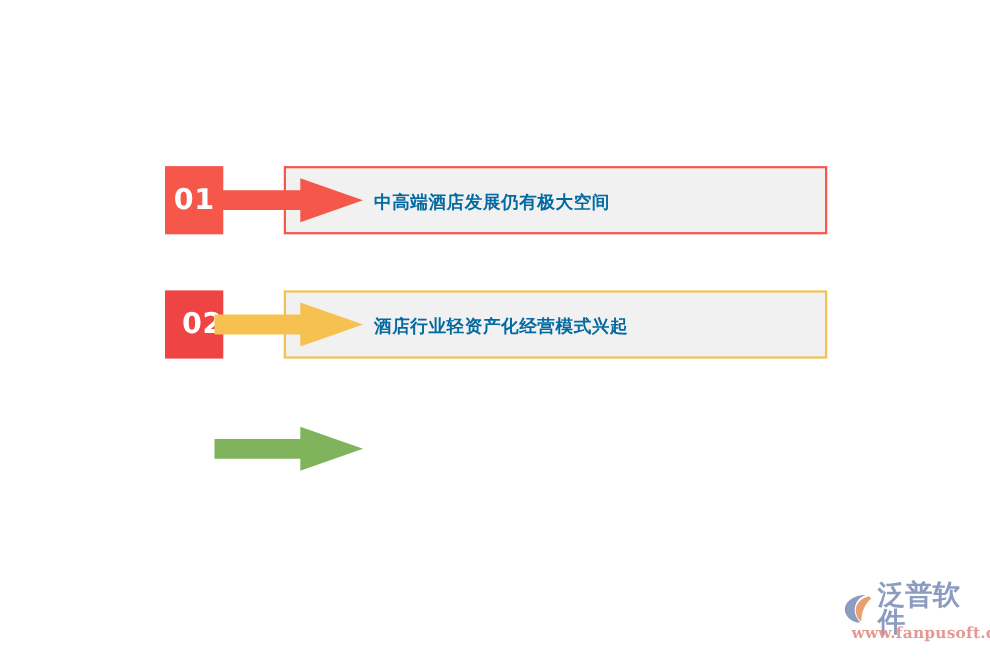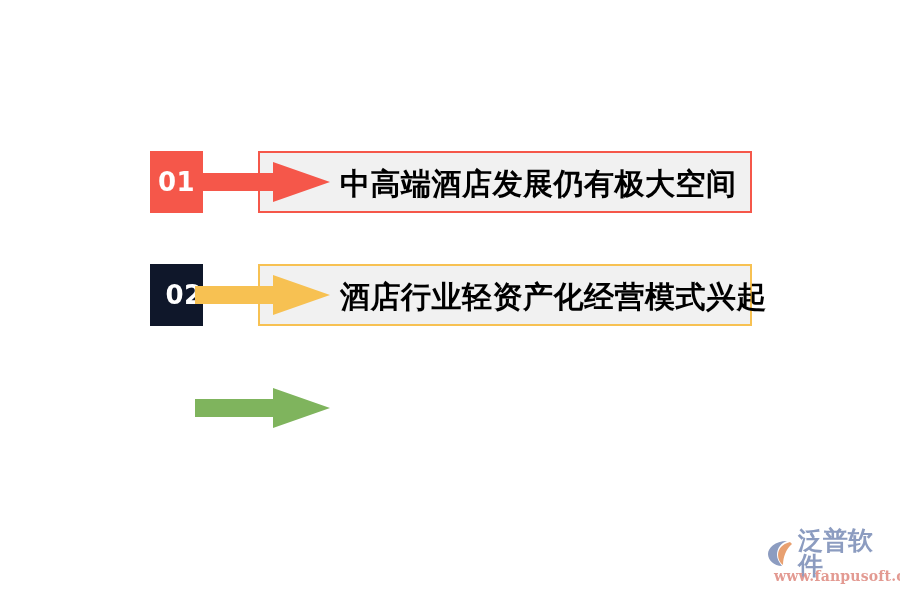--- a/index.html
+++ b/index.html
@@ -77,22 +77,22 @@
     border: 2px solid #cccccc;
   }
 
   .panel-text {
     position: absolute;
     left: 80px;
     top: 0;
     height: 62px;
     display: flex;
     align-items: center;
-    color: #000000;
-    font-size: 30px;
+    color: #0369a1;
+    font-size: 16px;
     font-weight: bold;
     white-space: nowrap;
     letter-spacing: 0.5px;
     font-family: "DejaVu Sans", "Liberation Sans", sans-serif;
   }
 
   
   .arrow-svg {
     position: absolute;
     left: 45px;
@@ -161,21 +161,21 @@
       </div>
       <svg class="arrow-svg" viewBox="0 0 135 40">
         <polygon points="0,11 78,11 78,0 135,20 78,40 78,29 0,29" fill="#f5574a"></polygon>
       </svg>
     </div>
 
     <div class="row r2">
       <div class="panel" style="border-color: rgb(247, 193, 82); text-decoration: underline;">
         <div class="panel-text">酒店行业轻资产化经营模式兴起</div>
       </div>
-      <div class="num-box" style="background: #0f172a; padding-left: 15px;">
+      <div class="num-box" style="background: #ef4444; padding-left: 15px;">
         <span class="num-label">02</span>
       </div>
       <svg class="arrow-svg" viewBox="0 0 135 40">
         <polygon points="0,11 78,11 78,0 135,20 78,40 78,29 0,29" fill="#f7c152"></polygon>
       </svg>
     </div>
 
     <div class="row r3">
       <svg class="arrow-svg" viewBox="0 0 135 40">
         <polygon points="0,11 78,11 78,0 135,20 78,40 78,29 0,29" fill="#7fb45d"></polygon>

